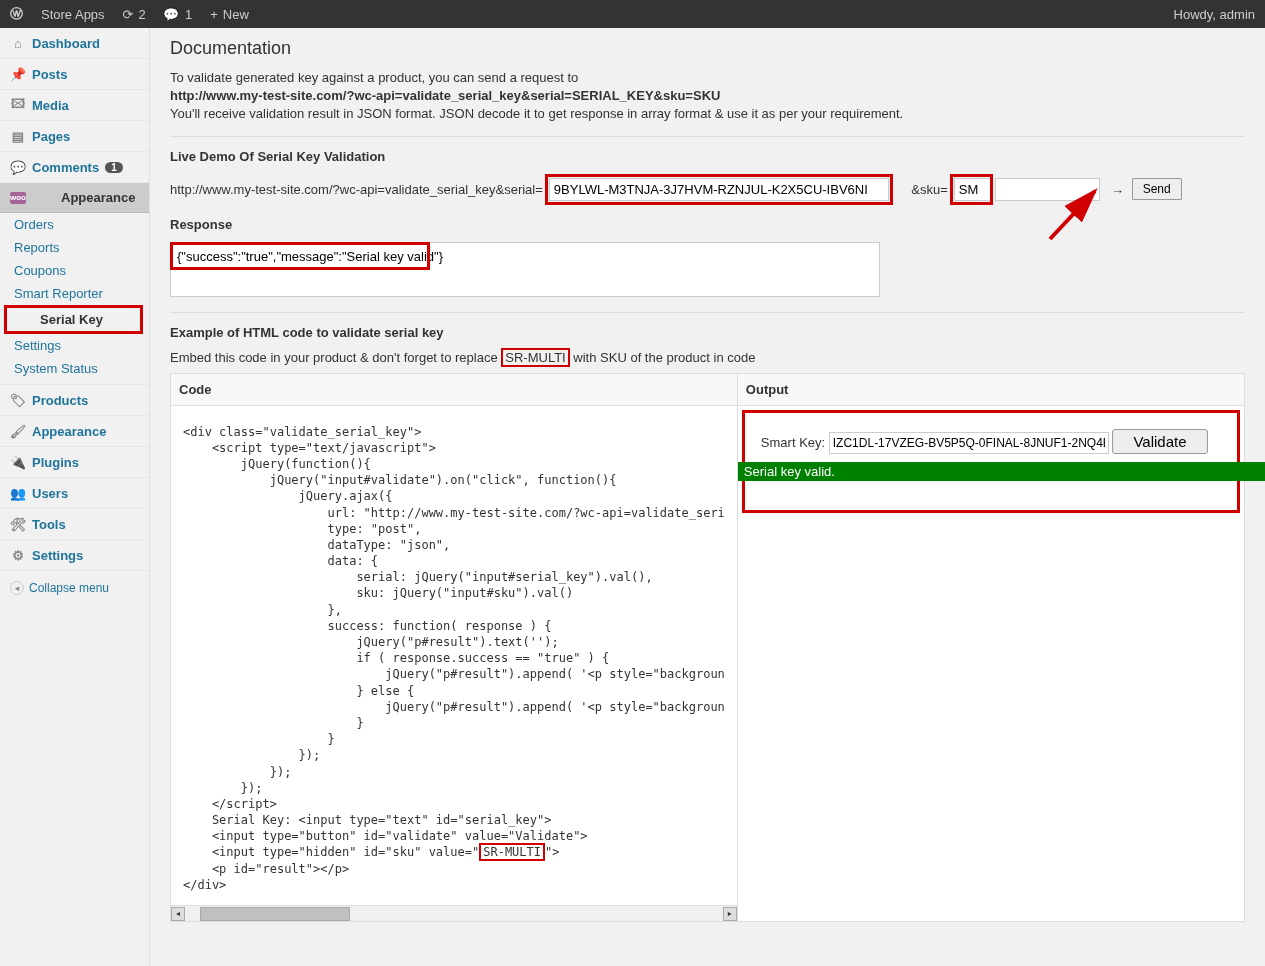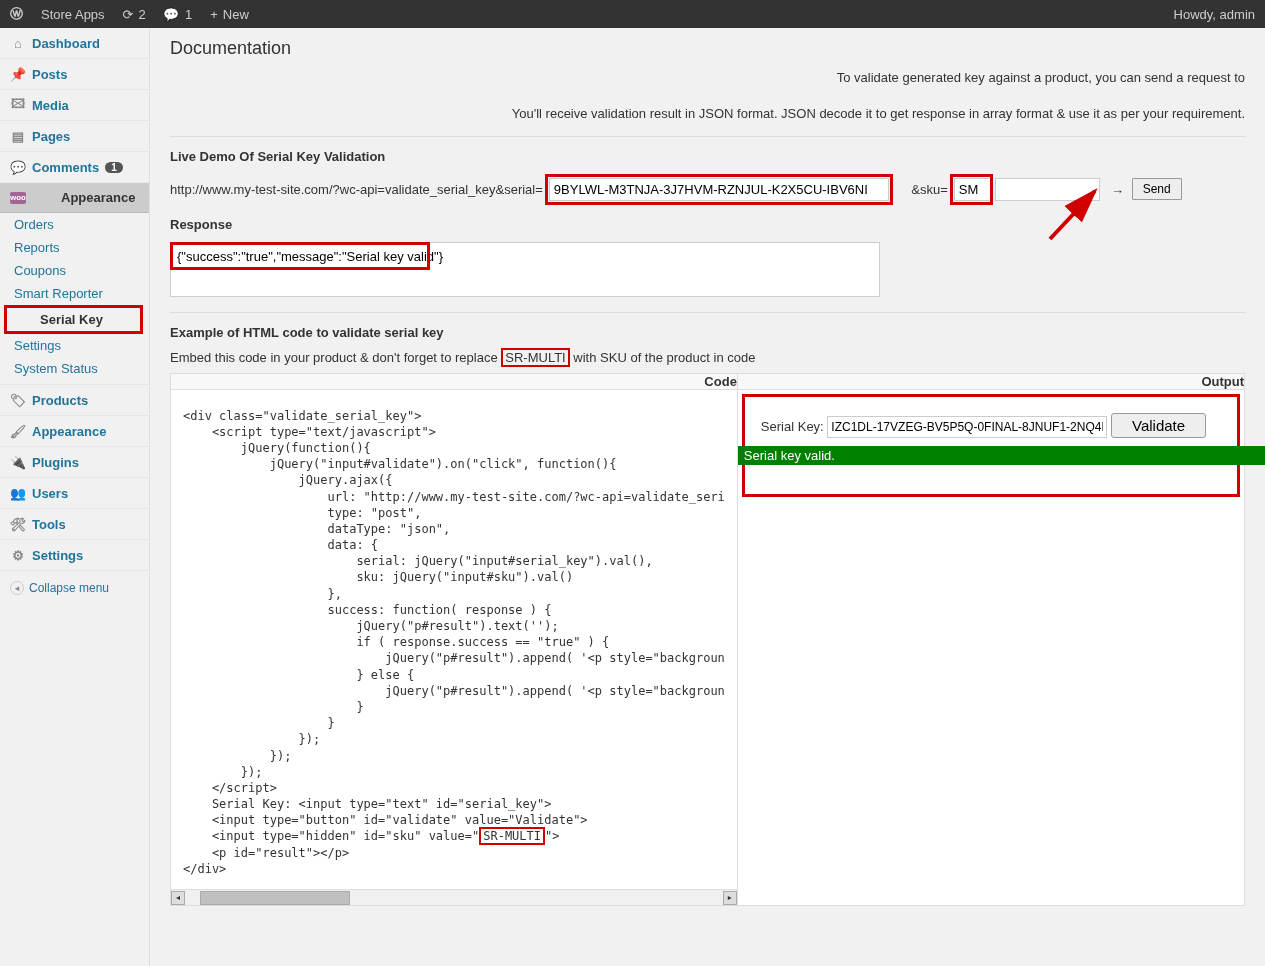--- a/index.html
+++ b/index.html
@@ -16,33 +16,33 @@
 .sidebar .menu-item.active::after { content:''; position:absolute; right:-9px; top:50%; transform:translateY(-50%); border:8px solid transparent; border-left-color:#ccc; }
 .sidebar .menu-icon { width: 16px; height: 16px; display: inline-flex; align-items: center; justify-content: center; color: #888; }
 .sidebar .sub-item { padding: 4px 10px 4px 14px; color: #21759b; cursor: pointer; }
 .sidebar .sub-item.current { color: #333; font-weight: bold; }
 .sidebar .woo-icon { background: #a46497; color: #fff; width: 16px; height: 12px; border-radius: 2px; font-size: 8px; display: inline-flex; align-items: center; justify-content: center; }
 .sidebar .badge { background: #555; color: #fff; border-radius: 9px; padding: 0 6px; font-size: 10px; }
 .sidebar .collapse { padding: 10px; color: #21759b; font-size: 12px; display: flex; align-items: center; gap: 5px; }
 .sidebar .collapse-ico { border: 1px solid #ccc; border-radius: 50%; width: 14px; height: 14px; display: inline-flex; align-items: center; justify-content: center; font-size: 9px; color: #888; }
 .main { flex: 1; padding: 10px 20px; background: #f1f1f1; }
 .main h2 { font-size: 18px; font-weight: normal; color: #333; margin-bottom: 10px; }
-.main .doc-text { font-size: 13px; color: #333; line-height: 1.4; text-align: right; }
+.main .doc-text { font-size: 13px; color: #333; line-height: 1.4; }
 .main .doc-text b { font-weight: bold; }
 hr { border: none; border-top: 1px solid #ddd; margin: 12px 0; }
 .section-title { font-weight: bold; font-size: 13px; margin-bottom: 10px; }
 .demo-line { display: flex; align-items: center; gap: 2px; flex-wrap: nowrap; font-size: 13px; margin-bottom: 12px; }
 .demo-line input[type=text] { padding: 3px 4px; border: 1px solid #ccc; font-size: 13px; }
 .demo-line .serial-input { width: 340px; }
 .demo-line .sku-input { width: 145px; }
 .demo-line button { padding: 3px 10px; border: 1px solid #999; background: #eee; cursor: pointer; border-radius:1px; font-size:12px; }
 .response-box { width: 710px; height: 55px; border: 1px solid #ccc; padding: 6px; font-size: 13px; background: #fff; resize: none; font-family: inherit; }
 .embed-line { font-size: 13px; margin-bottom: 8px; }
 .code-table { width: 100%; border: 1px solid #ddd; border-collapse: collapse; background: #fff; }
-.code-table th { background: #f8f8f8; border: 1px solid #ddd; font-weight: bold; color: #333; text-align:right;}
+.code-table th { background: #f8f8f8; border: 1px solid #ddd; padding: 8px; font-weight: bold; color: #333; text-align:left;}
 .code-table td { border: 1px solid #ddd; padding: 0; vertical-align: top; }
 .code-cell { width: 550px; position: relative; }
 .code-cell .code-scroll { overflow-x: scroll; overflow-y: hidden; }
 .code-cell pre { font-family: monospace; font-size: 12px; white-space: pre; padding: 18px 12px 12px 12px; line-height: 1.35; }
 .output-cell { padding: 0; position: relative; }
 .output-inner { padding: 12px; }
 .output-inner .label { font-size: 13px; }
 .output-inner input[type=text] { width: 280px; padding: 3px; border: 1px solid #ccc; font-size:12px;}
 .output-inner button { padding: 3px 20px; border: 1px solid #999; background: #eee; cursor: pointer; border-radius:3px;font-size:15px; }
 .valid-bar { background: green; color: #fff; padding: 2px 6px; font-size: 13px; margin-top:6px; position:relative; z-index:1;}
@@ -146,21 +146,21 @@
     <div class="collapse">
         <span class="collapse-ico">◂</span>
         <span>Collapse menu</span>
       </div>
   </div>
 
   <div class="main">
     <h2>Documentation</h2>
     <div class="doc-text">
       <span>To validate generated key against a product, you can send a request to</span><br>
-      <br>
+      <b>http://www.my-test-site.com/?wc-api=validate_serial_key&amp;serial=SERIAL_KEY&amp;sku=SKU</b><br>
       <span>You'll receive validation result in JSON format. JSON decode it to get response in array format &amp; use it as per your requirement.</span>
     </div>
     <hr>
 
     <div class="section-title">Live Demo Of Serial Key Validation</div>
     <div class="arrow-overlay">
     <div class="demo-line">
       <span>http://www.my-test-site.com/?wc-api=validate_serial_key&amp;serial=</span>
       <span class="input-redbox"><input type="text" class="serial-input" value="9BYLWL-M3TNJA-3J7HVM-RZNJUL-K2X5CU-IBV6NI" style=""></span>
       &nbsp;&nbsp;&nbsp;&nbsp;<span>&amp;sku=</span>
@@ -233,21 +233,21 @@
                 <div class="arr">◂</div>
                 <div class="thumb"></div>
                 <div style="flex:1"></div>
                 <div class="arr">▸</div>
               </div>
         </td>
         <td class="output-cell">
           <div style="position:relative;">
             <div class="output-redbox" style="margin:4px;">
               <div class="output-inner">
-                <span class="label">Serial Key:</span>
+                <span class="label">Smart Key:</span>
                 <input type="text" value="IZC1DL-17VZEG-BV5P5Q-0FINAL-8JNUF1-2NQ4EU" style="">
                 <button>Validate</button>
               </div>
               <div style="height:40px;"></div>
             </div>
             <div class="valid-bar" style="position:absolute;left:0;right:-600px;top:46px;">Serial key valid.</div>
           </div>
         </td>
       </tr>
     </tbody>

